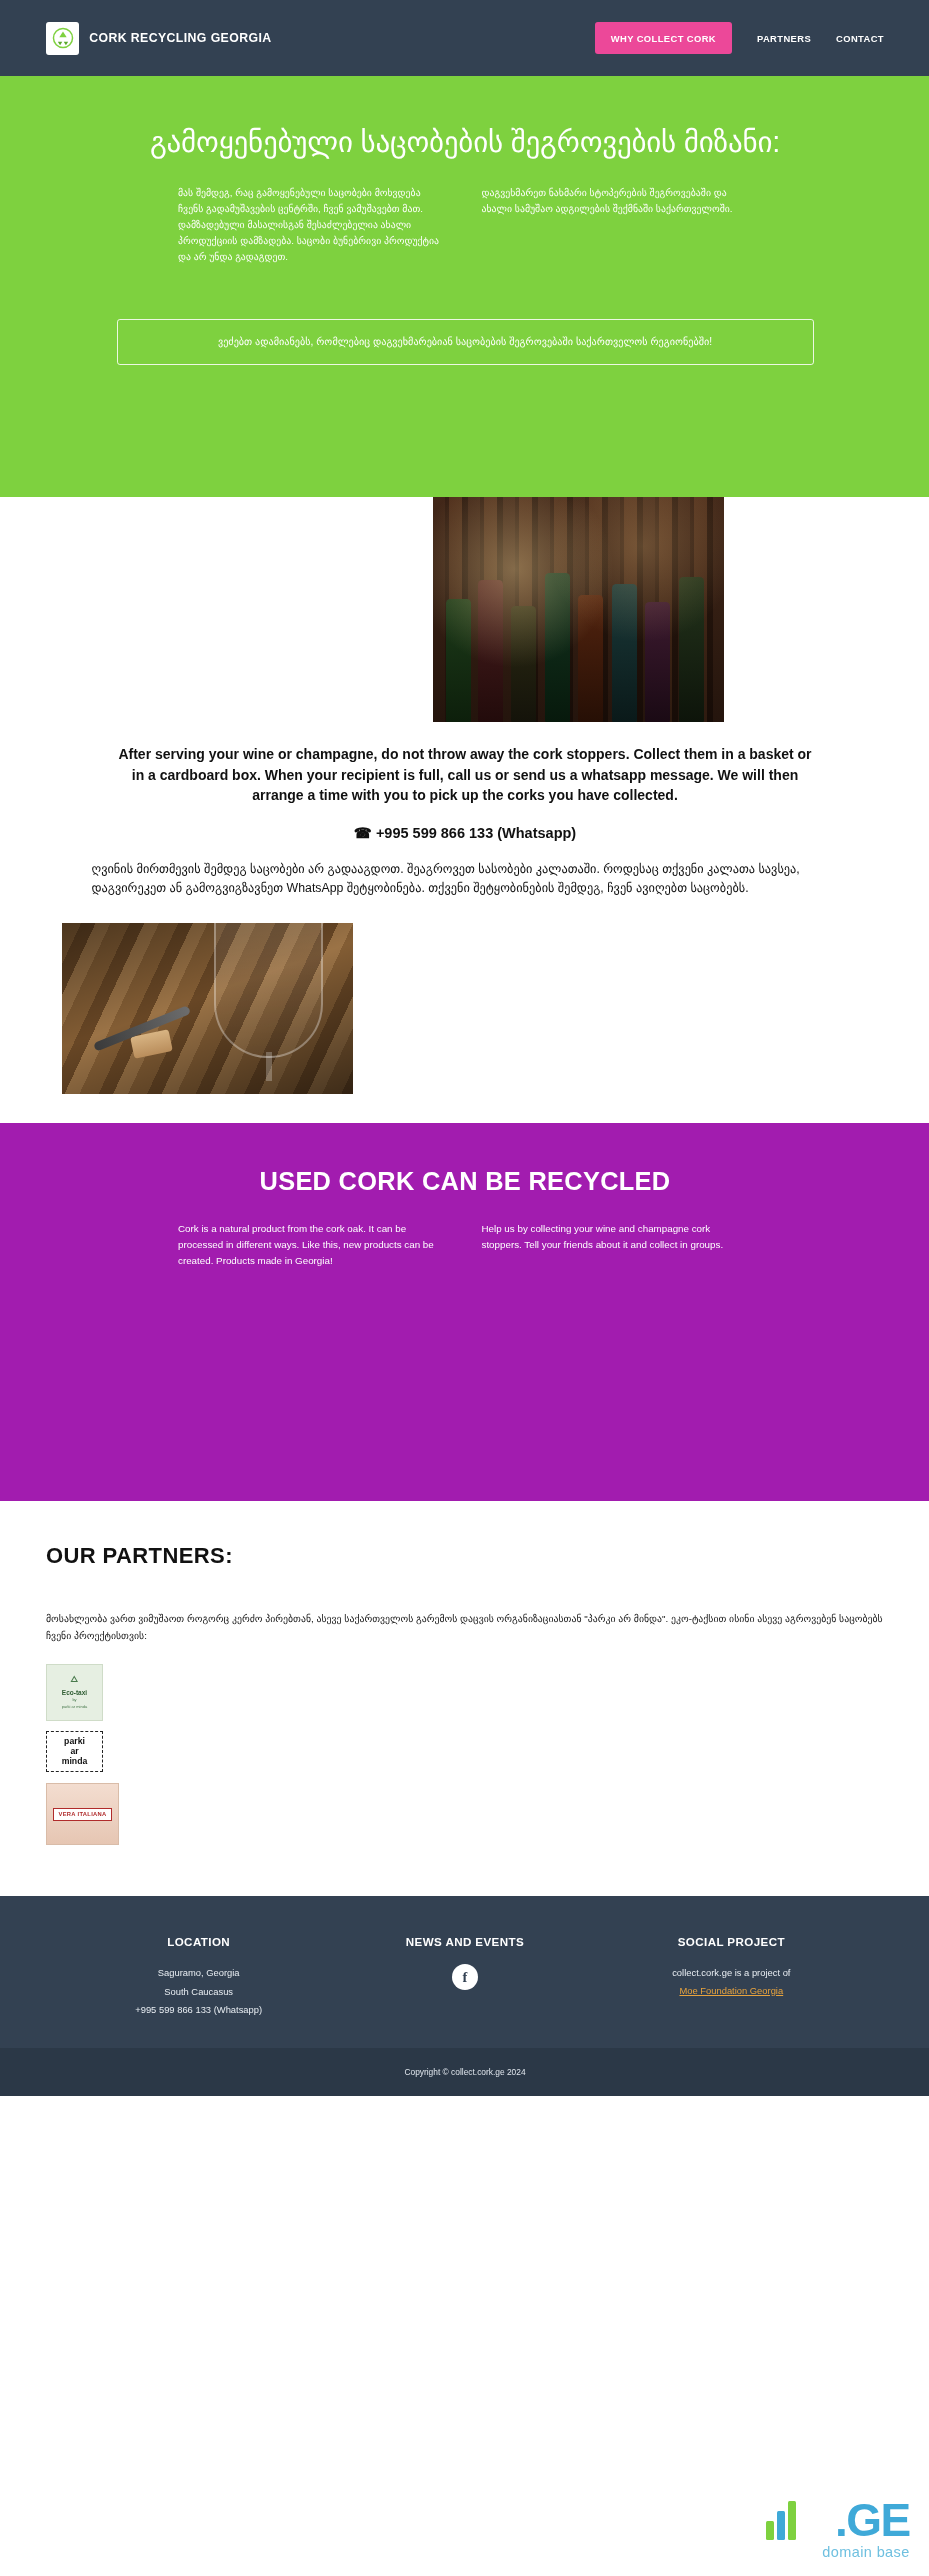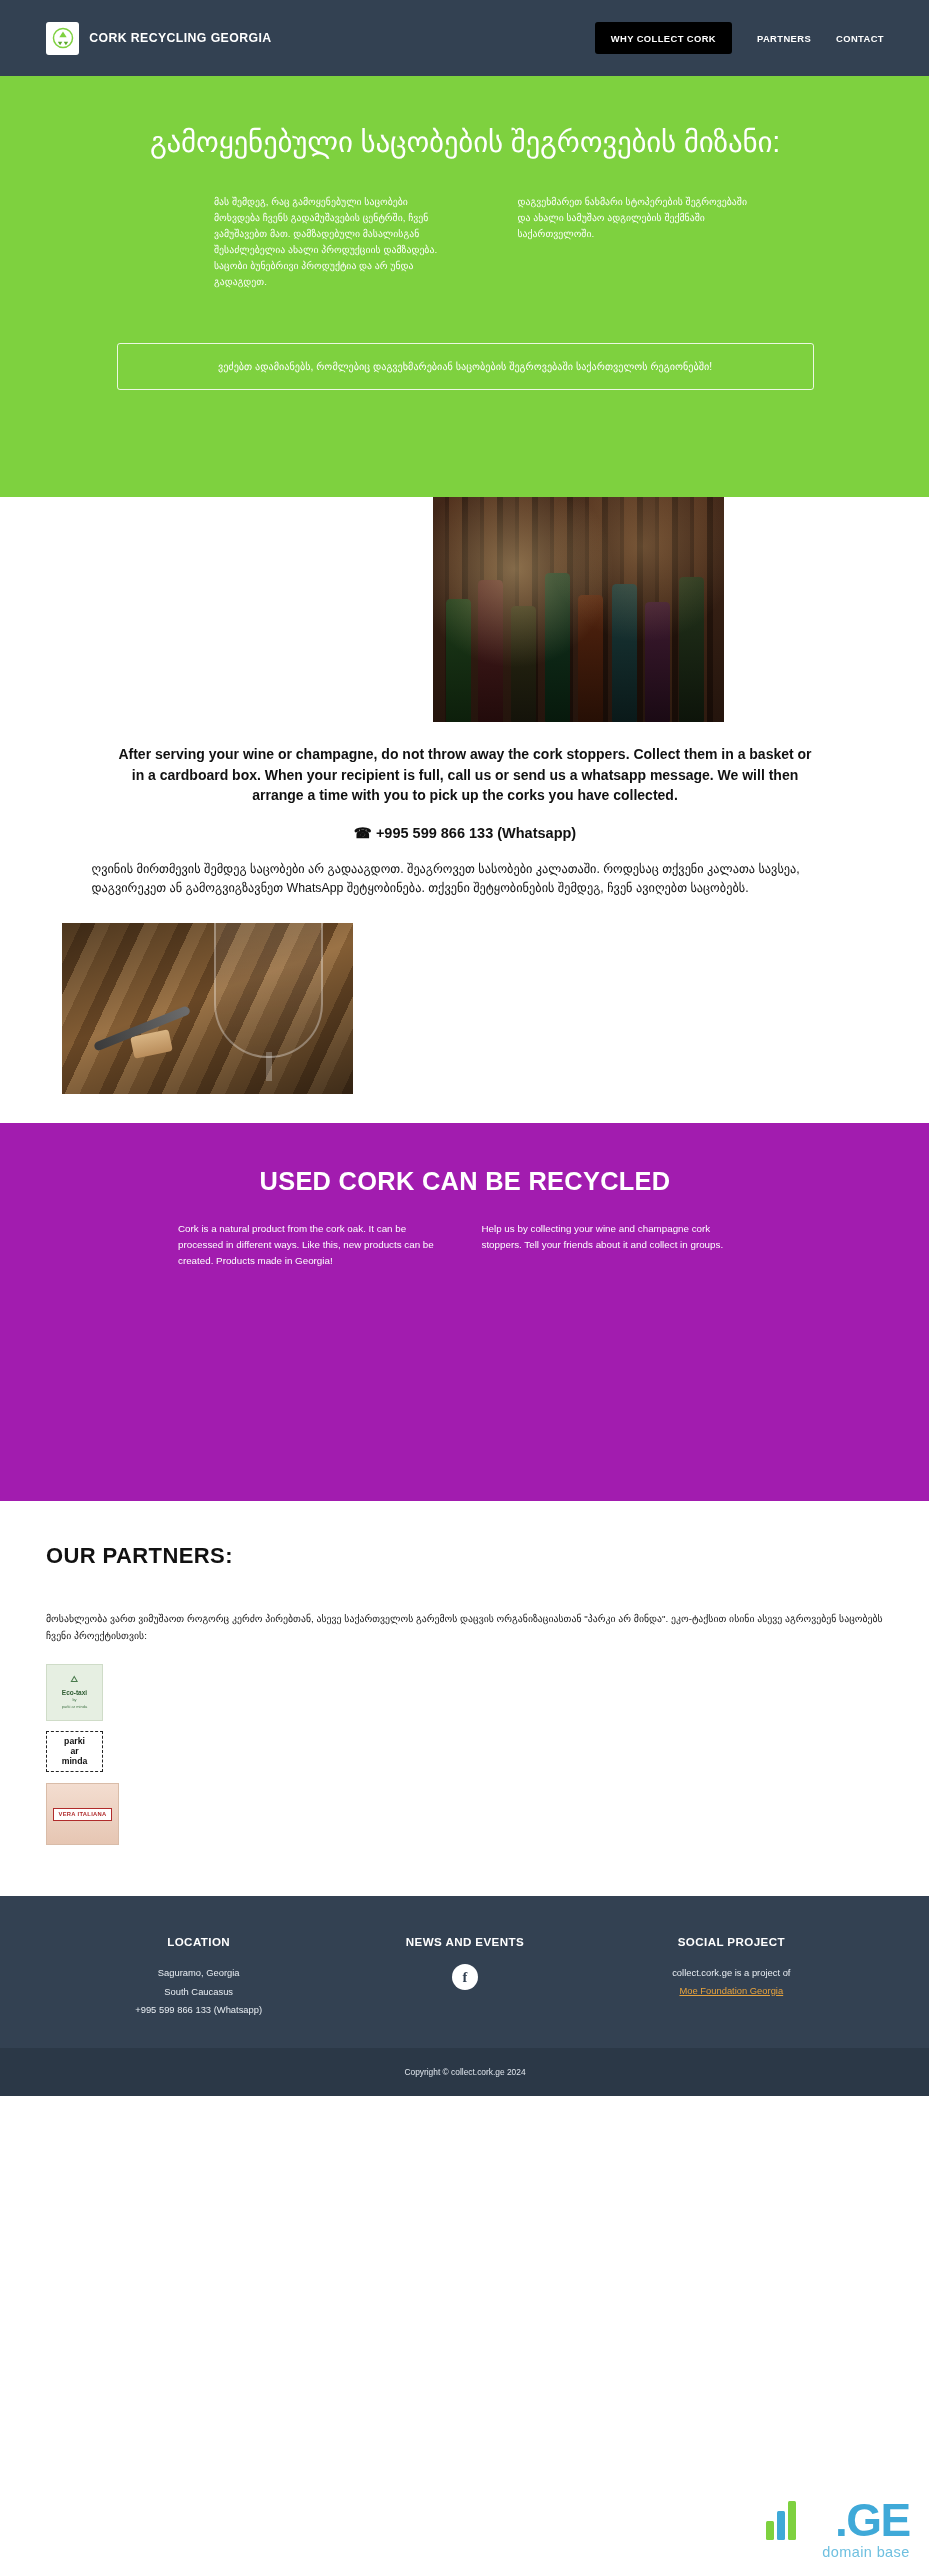--- a/index.html
+++ b/index.html
@@ -28,21 +28,21 @@
   }
   .logo-badge svg { display: block; }
   .brand-name {
     color: #ffffff;
     font-size: 12.3px;
     font-weight: bold;
     letter-spacing: 0.4px;
   }
   .nav { display: flex; align-items: center; gap: 25px; }
   .nav-cta {
-    background: #000000;
+    background: #ec4899;
     color: #ffffff;
     font-size: 9.4px;
     font-weight: bold;
     letter-spacing: 0.4px;
     padding: 10.2px 16px;
     border-radius: 2.9px;
     border: none;
     cursor: pointer;
     font-family: "Liberation Sans", sans-serif;
     text-align: center;
@@ -60,35 +60,34 @@
     background: #7ed13f;
     padding: 48px 46px 52px 46px;
     min-height: 421px;
   }
   .hero-title {
     color: #ffffff;
     font-size: 29px;
     font-weight: normal;
     text-align: center;
     line-height: 1.25;
-    margin-bottom: 34px;
+    margin-bottom: 25px;
     letter-spacing: -0.2px;
   }
   .hero-cols {
     display: flex;
     gap: 33px;
     max-width: 574px;
     margin: 0 auto;
   }
   .hero-col {
     flex: 1;
     color: #ffffff;
     font-size: 9.8px;
     line-height: 1.62;
-    margin-left: 36px;
   }
   .hero-note {
     margin: 54px auto 0 auto;
     max-width: 697px;
     border: 0.7px solid rgba(255,255,255,0.85);
     border-radius: 2.9px;
     padding: 14.5px 17.4px;
     text-align: center;
     color: #ffffff;
     font-size: 10.2px;

